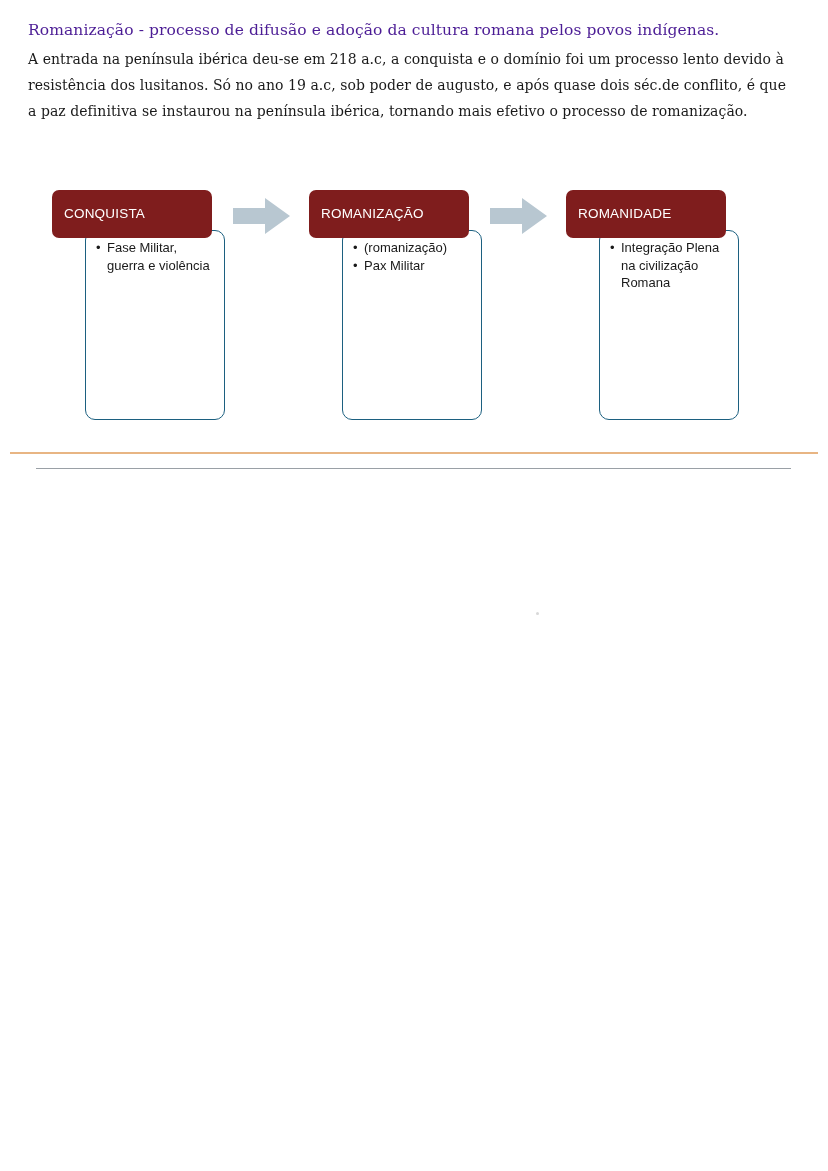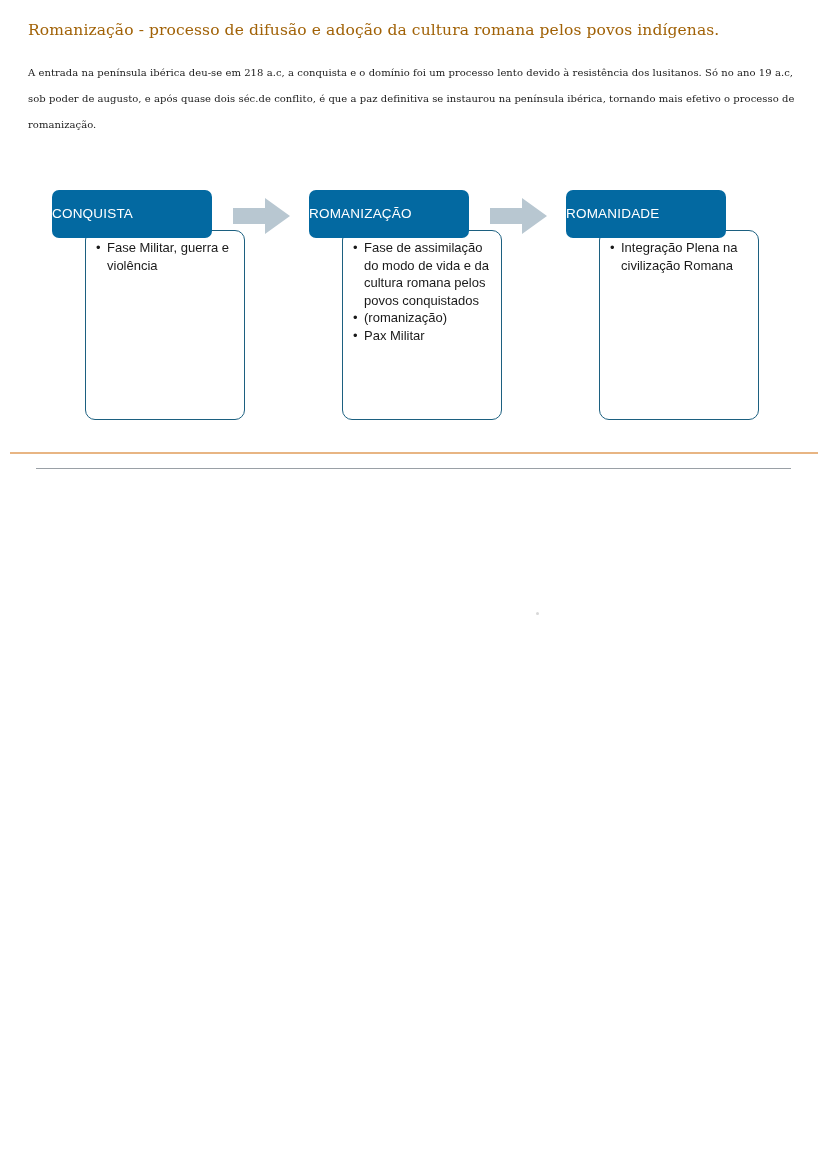--- a/index.html
+++ b/index.html
@@ -26,30 +26,30 @@
   .text-block {
     position: absolute;
     left: 28px;
     top: 16px;
     width: 770px;
   }
   .lead-line {
     font-family: "DejaVu Serif", serif;
     font-size: 15.5px;
     line-height: 28px;
-    color: #a16207;
+    color: #4c1d95;
     letter-spacing: 0.1px;
     white-space: nowrap;
   }
   .body-par {
     font-family: "DejaVu Serif", serif;
-    font-size: 10px;
+    font-size: 14px;
     line-height: 26px;
     color: #1a1a1a;
-    margin-top: 16px;
+    margin-top: 2px;
     letter-spacing: 0.05px;
   }
 
   
   .diagram {
     position: absolute;
     left: 0;
     top: 190px;
     width: 828px;
     height: 250px;
@@ -62,34 +62,35 @@
   .stage-1 { left: 52px; }
   .stage-2 { left: 309px; }
   .stage-3 { left: 566px; }
 
   .stage-header {
     position: absolute;
     top: 0;
     left: 0;
     width: 160px;
     height: 48px;
-    background: #0369a1;
+    background: #7f1d1d;
     border-radius: 7px 7px 7px 7px;
     box-sizing: border-box;
     color: #ffffff;
     font-size: 13.5px;
     line-height: 48px;
+    padding-left: 12px;
     letter-spacing: 0.2px;
     z-index: 3;
   }
   .stage-body {
     position: absolute;
     top: 40px;
     left: 33px;
-    width: 160px;
+    width: 140px;
     min-height: 150px;
     background: #ffffff;
     border: 1.4px solid #1c6080;
     border-radius: 10px;
     box-sizing: border-box;
     padding: 8px 8px 10px 10px;
     z-index: 2;
   }
   .stage-1 .stage-body { height: 190px; }
   .stage-2 .stage-body { height: 190px; }
@@ -179,21 +180,20 @@
     <div class="arrow arrow-1">
       <svg width="58" height="36" viewBox="0 0 58 36" xmlns="http://www.w3.org/2000/svg">
         <path d="M0 10 H32 V0 L57 18 L32 36 V26 H0 Z" fill="#b8c7d1"></path>
       </svg>
     </div>
 
     <div class="stage stage-2">
       <div class="stage-header">ROMANIZAÇÃO</div>
       <div class="stage-body">
         <ul class="bullet-list">
-          <li>Fase de assimilação do modo de vida e da cultura romana pelos povos conquistados</li>
           <li>(romanização)</li>
           <li>Pax Militar</li>
         </ul>
       </div>
     </div>
 
     <div class="arrow arrow-2">
       <svg width="58" height="36" viewBox="0 0 58 36" xmlns="http://www.w3.org/2000/svg">
         <path d="M0 10 H32 V0 L57 18 L32 36 V26 H0 Z" fill="#b8c7d1"></path>
       </svg>

